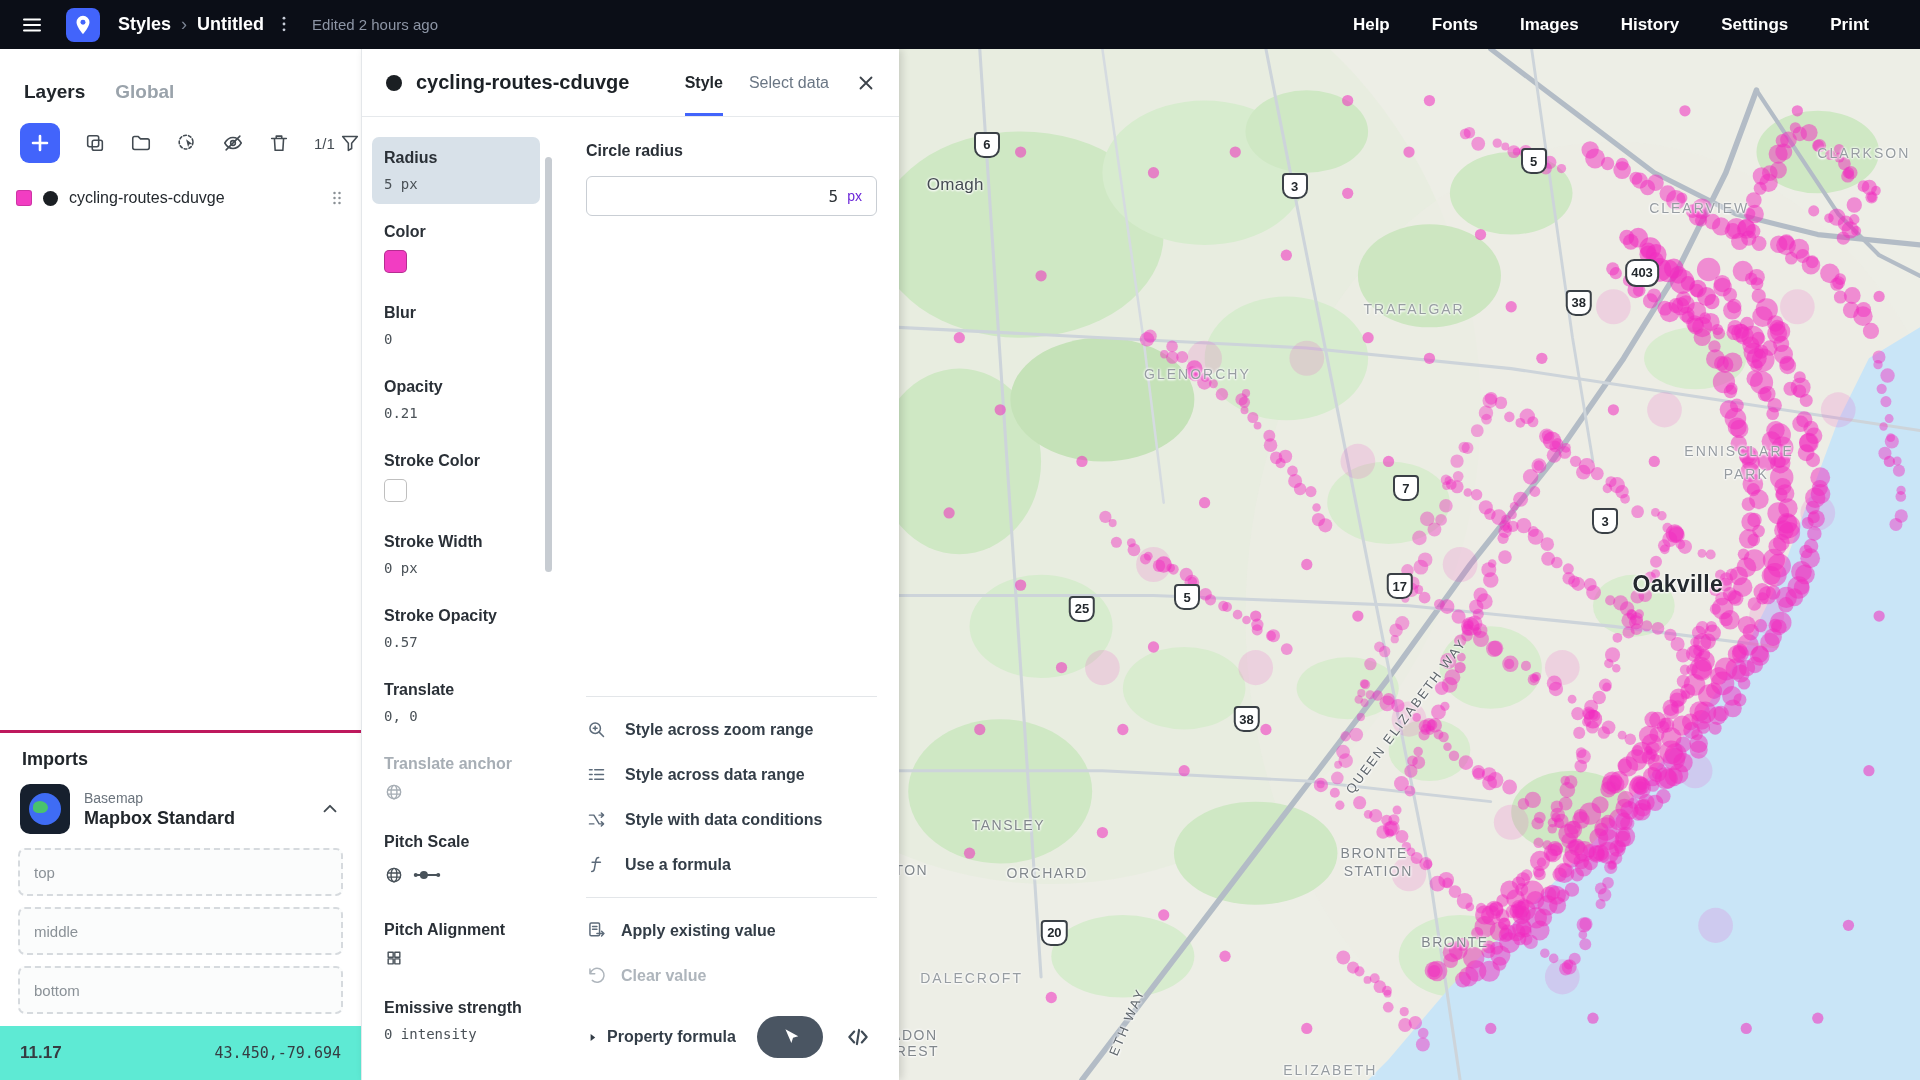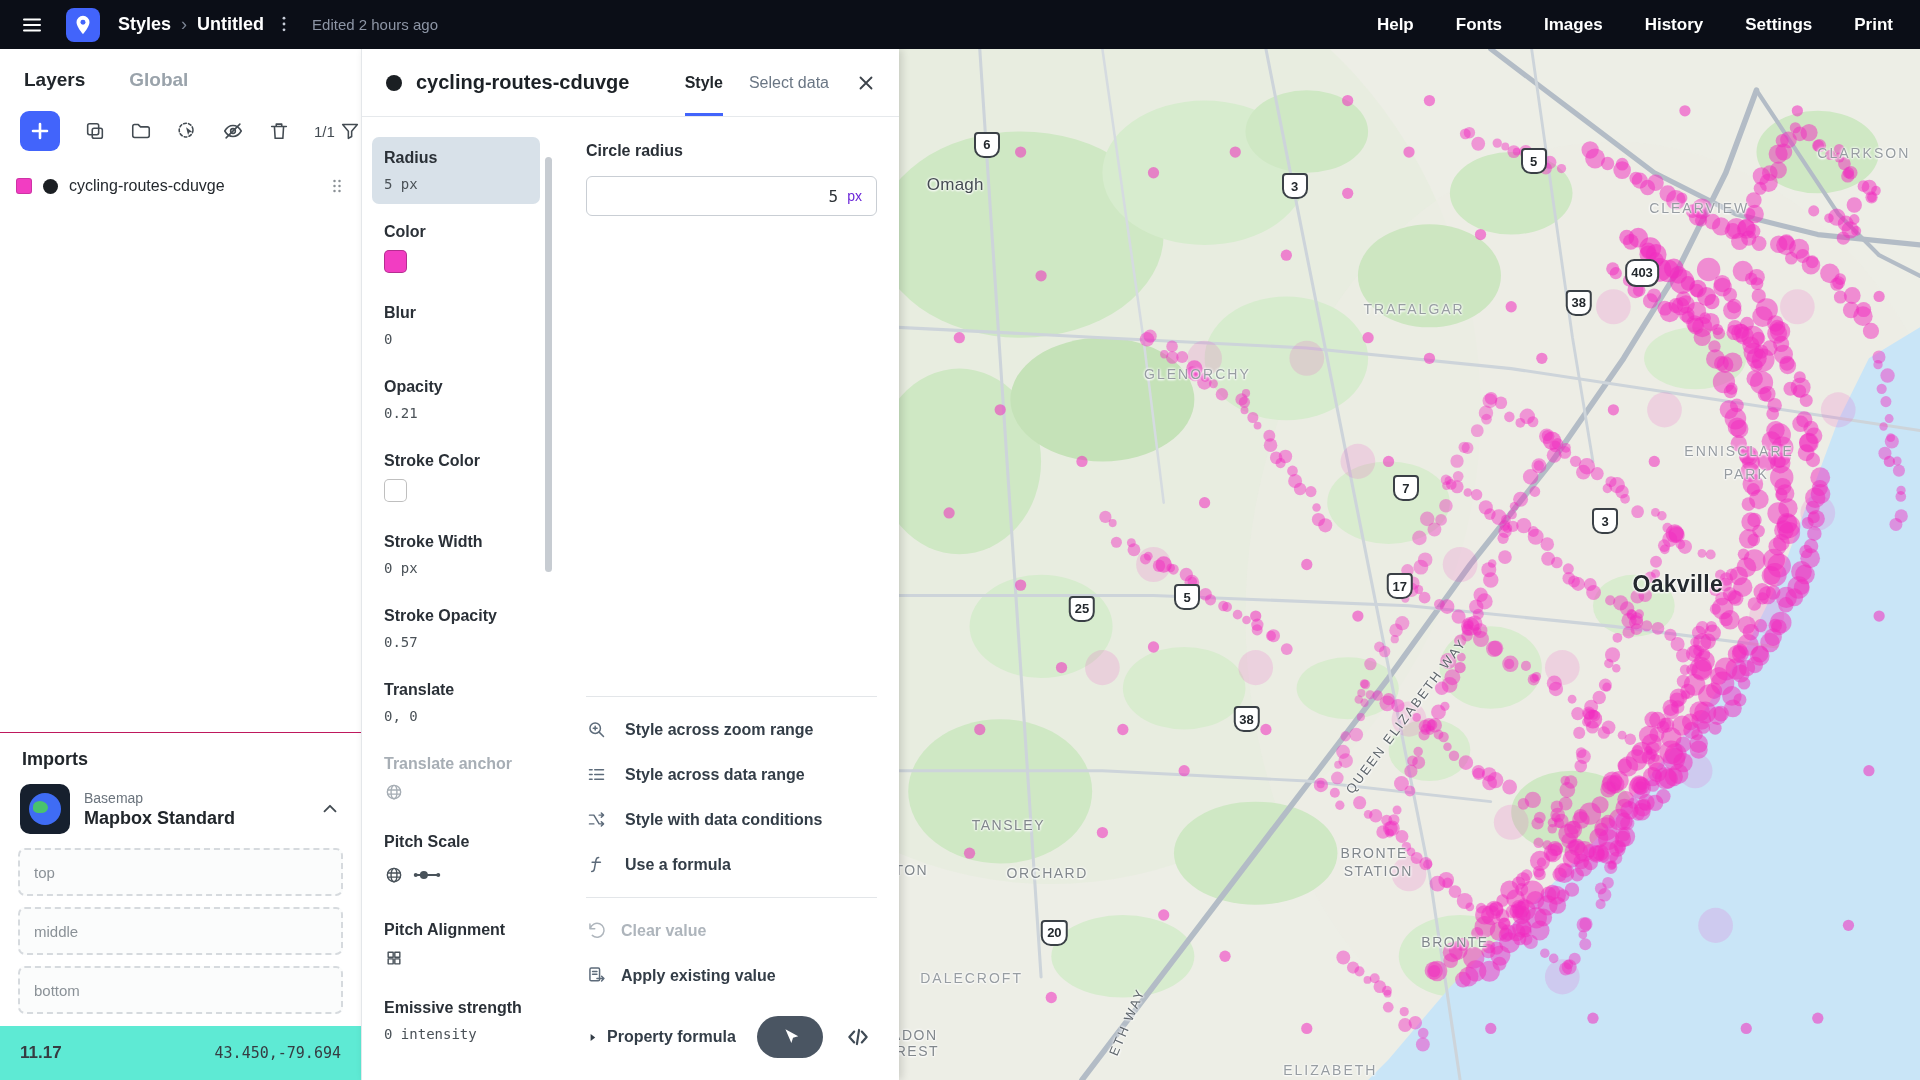--- a/index.html
+++ b/index.html
@@ -12,42 +12,42 @@
           display:flex;align-items:center;color:#fff;z-index:40;}
   .topbar .burger{width:30px;height:30px;margin-left:20px;color:#fff;cursor:pointer;display:flex;align-items:center;}
   .topbar .logo{width:34px;height:34px;border-radius:8px;background:#4264fb;margin-left:16px;
                 display:flex;align-items:center;justify-content:center;cursor:pointer;}
   .crumb{display:flex;align-items:center;margin-left:18px;gap:10px;}
   .crumb-root,.crumb-cur{font-size:18px;font-weight:700;}
   .crumb-root{cursor:pointer;}
   .crumb-sep{color:#7b8494;font-size:18px;}
   .kebab{color:#c8cdd8;width:20px;height:22px;cursor:pointer;}
   .edited{color:#8d95a5;font-size:15px;margin-left:8px;font-weight:400;}
-  .topnav{margin-left:auto;display:flex;gap:42px;padding-right:27px;}
+  .topnav{margin-left:auto;display:flex;gap:42px;padding-right:51px;}
   .topnav .menu-item{font-size:17px;font-weight:600;cursor:pointer;}
 
   
   .sidebar{position:absolute;left:0;top:49px;width:361px;bottom:0;background:#fff;
            border-right:1px solid #e2e5e8;}
-  .side-tabs{display:flex;gap:44px;padding:20px 0 10px 24px;}
+  .side-tabs{display:flex;gap:30px;padding:32px 0 10px 24px;}
   .side-tab{font-size:19px;font-weight:700;color:#9aa3ab;cursor:pointer;}
   .side-tab.active{color:#21262b;}
   .side-toolbar{display:flex;align-items:center;padding:10px 20px 12px 20px;gap:24px;color:#434b52;}
   .plus-btn{width:40px;height:40px;border-radius:9px;background:#4264fb;color:#fff;
             display:flex;align-items:center;justify-content:center;cursor:pointer;flex:none;}
   .tool-ic{cursor:pointer;display:flex;color:#434b52;}
   .layer-count{margin-left:auto;font-size:15px;color:#434b52;display:flex;align-items:center;gap:4px;}
   .layer-row{display:flex;align-items:center;height:46px;padding:0 14px 0 16px;gap:11px;cursor:pointer;}
   .layer-swatch{width:16px;height:16px;border-radius:3px;flex:none;box-shadow:inset 0 0 0 1px rgba(0,0,0,.15);}
   .layer-circle{width:15px;height:15px;border-radius:50%;background:#1b1f23;flex:none;}
   .layer-name{font-size:16px;color:#24292e;}
   .layer-drag{margin-left:auto;color:#8a9095;display:flex;}
 
   .sidebar-bottom{position:absolute;left:0;right:0;bottom:54px;padding:14px 18px 12px 18px;
-                  border-top:1px solid #be185d;background:#fff;}
+                  border-top:3px solid #be185d;background:#fff;}
   .imports-title{font-size:18px;font-weight:700;color:#21262b;margin:2px 0 14px 4px;}
   .basemap-row{display:flex;align-items:center;gap:14px;cursor:pointer;margin:0 2px 14px 2px;}
   .basemap-thumb{width:50px;height:50px;border-radius:10px;background:#16202e;flex:none;position:relative;overflow:hidden;}
   .basemap-thumb .g1{position:absolute;left:9px;top:9px;width:32px;height:32px;border-radius:50%;background:#3f6cf4;}
   .basemap-thumb .g2{position:absolute;left:13px;top:17px;width:15px;height:12px;border-radius:50% 60% 50% 40%;background:#49c26e;}
   .basemap-label{font-size:14px;color:#6a737c;}
   .basemap-name{font-size:18px;font-weight:700;color:#21262b;margin-top:2px;}
   .basemap-chev{margin-left:auto;color:#434b52;cursor:pointer;}
   .slot{height:44px;border:2px dashed #d6dade;border-radius:7px;background:#fbfcfc;
         display:flex;align-items:center;padding:0 14px;font-size:15px;color:#8a9197;
@@ -400,36 +400,36 @@
             <span>
               <svg class="ic" width="21" height="21" viewBox="0 0 24 24" fill="none" stroke="currentColor" stroke-width="1.7" stroke-linecap="round" stroke-linejoin="round">
                 <path d="M14.5 4c-2.2 0-2.8 1.3-3.1 3.1L9.6 17c-.3 1.8-.9 3-3.1 3M7 9.5h9.5"></path>
               </svg>
             </span>
             <span class="opt-label">Use a formula</span>
           </div>
         </div>
     <div class="d-divider" style="margin-top:10px;"></div>
     <div id="value-actions">
-          <div class="act-row disabled">
-            <span>
-              <svg class="ic" width="21" height="21" viewBox="0 0 24 24" fill="none" stroke="currentColor" stroke-width="1.7" stroke-linecap="round" stroke-linejoin="round">
-                <path d="M4.5 4.5v5.5H10M4.8 10A8 8 0 1 1 7.2 17.6"></path>
-              </svg>
-            </span>
-            <span class="act-label">Clear value</span>
-          </div>
           <div class="act-row">
             <span>
               <svg class="ic" width="21" height="21" viewBox="0 0 24 24" fill="none" stroke="currentColor" stroke-width="1.7" stroke-linecap="round" stroke-linejoin="round">
                 <rect x="4.5" y="3.5" width="11" height="14.5" rx="1.5"></rect>
                 <path d="M7.5 7.5h5M7.5 10.5h5M12.5 15.5h8M17.8 12.8l2.7 2.7-2.7 2.7"></path>
               </svg>
             </span>
             <span class="act-label">Apply existing value</span>
+          </div>
+          <div class="act-row disabled">
+            <span>
+              <svg class="ic" width="21" height="21" viewBox="0 0 24 24" fill="none" stroke="currentColor" stroke-width="1.7" stroke-linecap="round" stroke-linejoin="round">
+                <path d="M4.5 4.5v5.5H10M4.8 10A8 8 0 1 1 7.2 17.6"></path>
+              </svg>
+            </span>
+            <span class="act-label">Clear value</span>
           </div>
         </div>
     <div class="detail-footer">
       <div class="prop-details">
         <span style="color:#333d47;">
               <svg class="ic" width="13" height="13" viewBox="0 0 24 24" fill="none" stroke="currentColor" stroke-width="1.7" stroke-linecap="round" stroke-linejoin="round">
                 <path d="M8.5 5.5L17 12l-8.5 6.5z" fill="currentColor" stroke="none"></path>
               </svg>
             </span>
         <span class="pd-label">Property formula</span>

